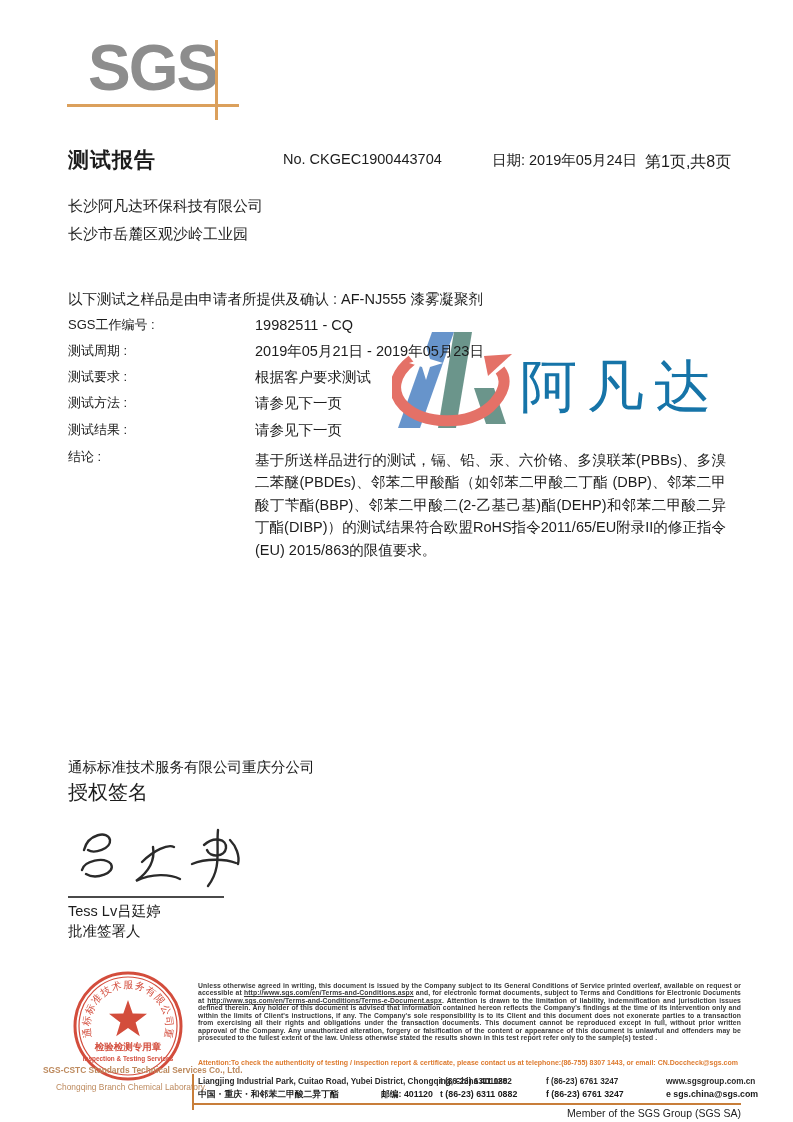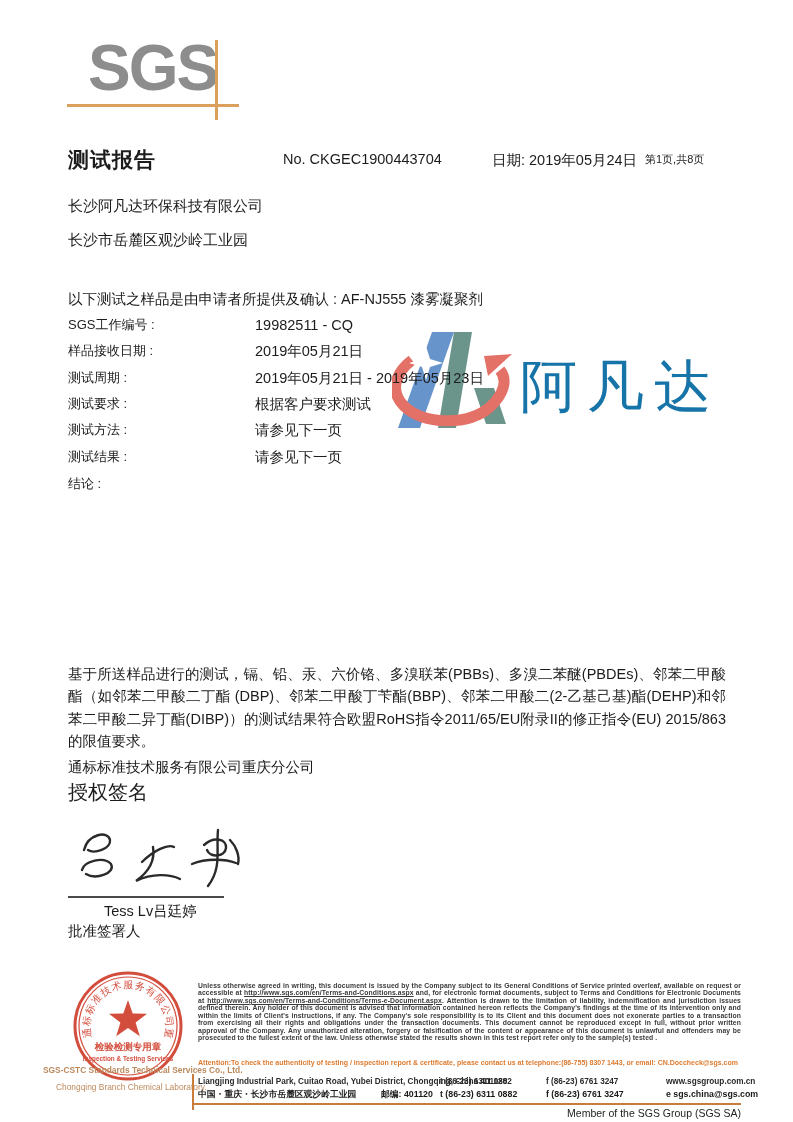--- a/index.html
+++ b/index.html
@@ -13,46 +13,46 @@
   .sgs-text { position:absolute; left:88px; top:36px; font-size:64px; font-weight:bold;
               color:#8d8d8d; letter-spacing:-2px; line-height:1;
               font-family:"Liberation Sans","DejaVu Sans",sans-serif; }
   .sgs-hline { position:absolute; left:67px; top:104px; width:172px; height:3px; background:#dba05c; }
   .sgs-vline { position:absolute; left:215px; top:40px; width:3px; height:80px; background:#dba05c; }
 
   
   .hdr-title { position:absolute; left:68px; top:146px; font-size:21px; font-weight:bold; letter-spacing:1px; }
   .hdr-no    { position:absolute; left:283px; top:151px; font-size:14.5px; }
   .hdr-date  { position:absolute; left:492px; top:151px; font-size:14.5px;text-align:center; }
-  .hdr-pages { position:absolute; left:645px; top:152px; font-size:11px; }
+  .hdr-pages { position:absolute; left:645px; top:152px; font-size:16px; }
 
   
   .applicant-name { position:absolute; left:68px; top:197px; font-size:15px; }
-  .applicant-addr { position:absolute; left:68px; top:225px; font-size:15px;margin-top:6px; }
+  .applicant-addr { position:absolute; left:68px; top:225px; font-size:15px; }
 
   
   .watermark { position:absolute; left:392px; top:328px; display:flex; align-items:flex-start; z-index:0; opacity:.92; }
   .wm-text { font-size:57px; color:#0369a1; letter-spacing:10px; line-height:1; margin-top:30px; margin-left:6px; font-weight:500; }
 
   
   .intro { position:absolute; left:68px; top:290px; font-size:14.5px; z-index:1; }
   .info-table { position:absolute; left:68px; top:317px; width:658px; z-index:1; }
   .irow { display:flex; margin-bottom:10px; }
   .ilabel { width:187px; flex:0 0 187px; font-size:13px; line-height:16px; }
   .ivalue { flex:1; font-size:14.5px; line-height:16px; }
   .irow-gap { margin-bottom:11px; }
   .conclusion { line-height:22.4px; text-align:justify; }
-  .irow-conclusion { margin-top:7px;flex-direction:column; }
+  .irow-conclusion { margin-top:7px; }
 
   
   .signer-company { position:absolute; left:68px; top:758px; font-size:14.5px; z-index:1; }
   .sign-label     { position:absolute; left:68px; top:779px; font-size:20px; }
   .signature-svg  { position:absolute; left:70px; top:818px; }
   .sig-rule   { position:absolute; left:68px; top:896px; width:156px; height:2px; background:#4a4a4a; }
-  .signer-name  { position:absolute; left:68px; top:902px; font-size:14.5px;margin-left:36px; }
+  .signer-name  { position:absolute; left:68px; top:902px; font-size:14.5px; }
   .signer-title { position:absolute; left:68px; top:922px; font-size:14.5px; }
 
   
   .seal-svg  { position:absolute; left:53px; top:968px; opacity:.9; }
   .seal-cap1 { position:absolute; left:43px; top:1065px; font-size:8.4px; color:#bd8a5e;font-weight:bold; }
   .seal-cap2 { position:absolute; left:56px; top:1082px; font-size:8.4px; color:#bd8a5e; }
 
   .fineprint { position:absolute; left:198px; top:982px; width:543px; font-size:6.8px; line-height:7.45px;
                color:#3a3a3a; text-align:justify; font-weight:bold; letter-spacing:.1px; }
   .fineprint .u { text-decoration:underline; }
@@ -101,24 +101,20 @@
 
   <div class="applicant-name">长沙阿凡达环保科技有限公司</div>
   <div class="applicant-addr">长沙市岳麓区观沙岭工业园</div>
 
   <div class="intro">以下测试之样品是由申请者所提供及确认 : AF-NJ555 漆雾凝聚剂</div>
 
   <div class="info-table">
     <div class="irow">
       <div class="ilabel">SGS工作编号 :</div>
       <div class="ivalue">19982511 - CQ</div>
-    </div>
-    <div class="irow irow-gap">
-      <div class="ilabel">样品接收日期 :</div>
-      <div class="ivalue">2019年05月21日</div>
     </div>
     <div class="irow">
       <div class="ilabel">测试周期 :</div>
       <div class="ivalue">2019年05月21日 - 2019年05月23日</div>
     </div>
     <div class="irow">
       <div class="ilabel">测试要求 :</div>
       <div class="ivalue">根据客户要求测试</div>
     </div>
     <div class="irow irow-gap">
@@ -178,21 +174,21 @@
 
   <div class="addr-vbar"></div>
 
   <div class="arow arow1">
     <span class="c-addr">Liangjing Industrial Park, Cuitao Road, Yubei District, Chongqing, China 401120</span>
     <span class="c-tel">t (86-23) 6311 0882</span>
     <span class="c-fax">f (86-23) 6761 3247</span>
     <span class="c-web">www.sgsgroup.com.cn</span>
   </div>
   <div class="arow arow2">
-    <span class="c-addr">中国・重庆・长沙市岳麓区观沙岭工业园</span>
+    <span class="c-addr">中国・重庆・和邻苯二甲酸二异丁酯</span>
     <span class="c-post">邮编: 401120</span>
     <span class="c-tel">t (86-23) 6311 0882</span>
     <span class="c-fax">f (86-23) 6761 3247</span>
     <span class="c-web">e  sgs.china@sgs.com</span>
   </div>
 
   <div class="footer-rule"></div>
   <div class="member">Member of the SGS Group (SGS SA)</div>
 
 </div>

